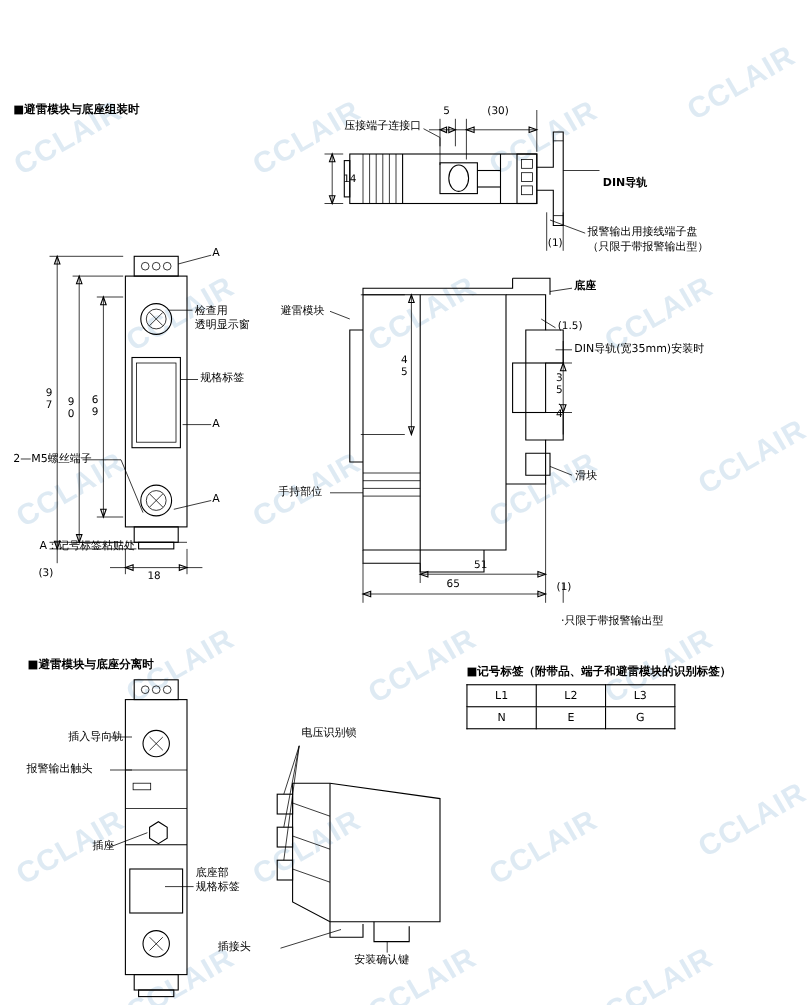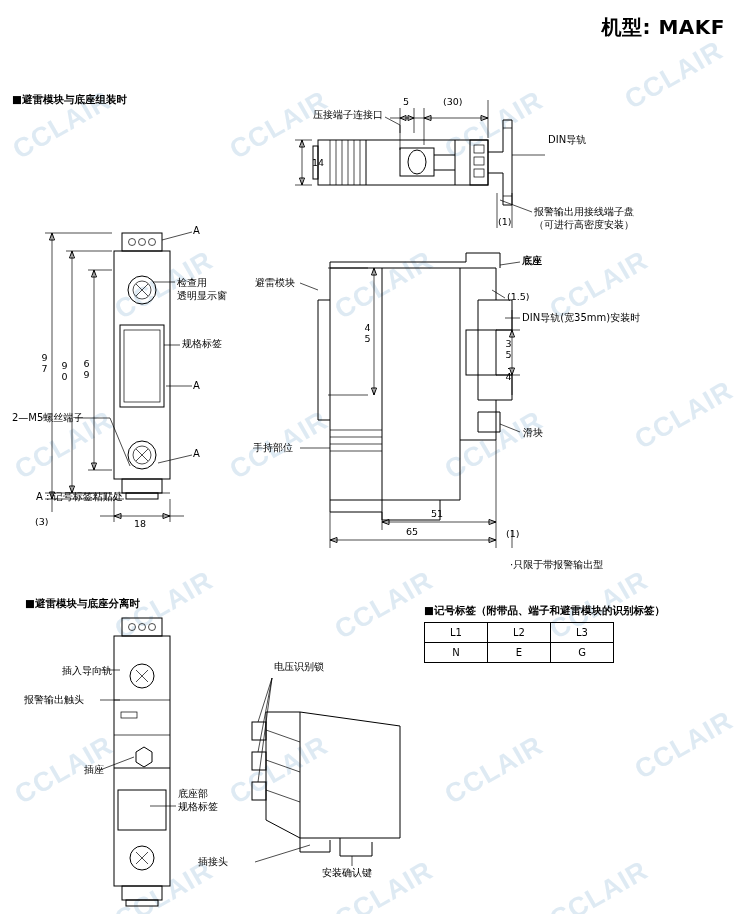--- a/index.html
+++ b/index.html
@@ -89,21 +89,20 @@
   <div class="wm" style="left:330px;top:590px;">CCLAIR</div>
   <div class="wm" style="left:545px;top:590px;">CCLAIR</div>
   <div class="wm" style="left:10px;top:755px;">CCLAIR</div>
   <div class="wm" style="left:225px;top:755px;">CCLAIR</div>
   <div class="wm" style="left:440px;top:755px;">CCLAIR</div>
   <div class="wm" style="left:630px;top:730px;">CCLAIR</div>
   <div class="wm" style="left:110px;top:880px;">CCLAIR</div>
   <div class="wm" style="left:330px;top:880px;">CCLAIR</div>
   <div class="wm" style="left:545px;top:880px;">CCLAIR</div>
 
-  <div class="model">机型: MAKF</div>
 
 
   <div class="sub" style="left:12px;top:93px;">■避雷模块与底座组装时</div>
   <div class="sub" style="left:25px;top:597px;">■避雷模块与底座分离时</div>
   <div class="sub" style="left:424px;top:604px;">■记号标签（附带品、端子和避雷模块的识别标签）</div>
 
   <svg width="737" height="914">
 
     <rect class="ln" x="318" y="140" width="170" height="45"></rect>
 
@@ -324,24 +323,24 @@
 
     <line class="thin" x1="310" y1="845" x2="255" y2="862"></line>
 
     <line class="thin" x1="352" y1="856" x2="352" y2="866"></line>
   </svg>
 
   <div class="lbl" style="left:313px;top:108px;">压接端子连接口</div>
   <div class="dim" style="left:403px;top:96px;">5</div>
   <div class="dim" style="left:443px;top:96px;">(30)</div>
   <div class="dim" style="left:283px;top:157px;margin-left:29px;">14</div>
-  <div class="lbl" style="left:548px;top:133px;">DIN导轨</div>
+  <div class="lbl" style="left:548px;top:160px;font-weight:bold;">DIN导轨</div>
   <div class="lbl" style="left:534px;top:205px;">
     <span>报警输出用接线端子盘</span><br>
-    <span>（可进行高密度安装）</span>
+    <span>（只限于带报警输出型）</span>
   </div>
   <div class="dim" style="left:498px;top:216px;">(1)</div>
 
   <div class="lbl" style="left:177px;top:276px;">
     <span>检查用</span><br>
     <span>透明显示窗</span>
   </div>
   <div class="lbl" style="left:182px;top:337px;">规格标签</div>
   <div class="lbl" style="left:12px;top:411px;">2—M5螺丝端子</div>
   <div class="lbl" style="left:36px;top:490px;">A：记号标签粘贴处</div>

